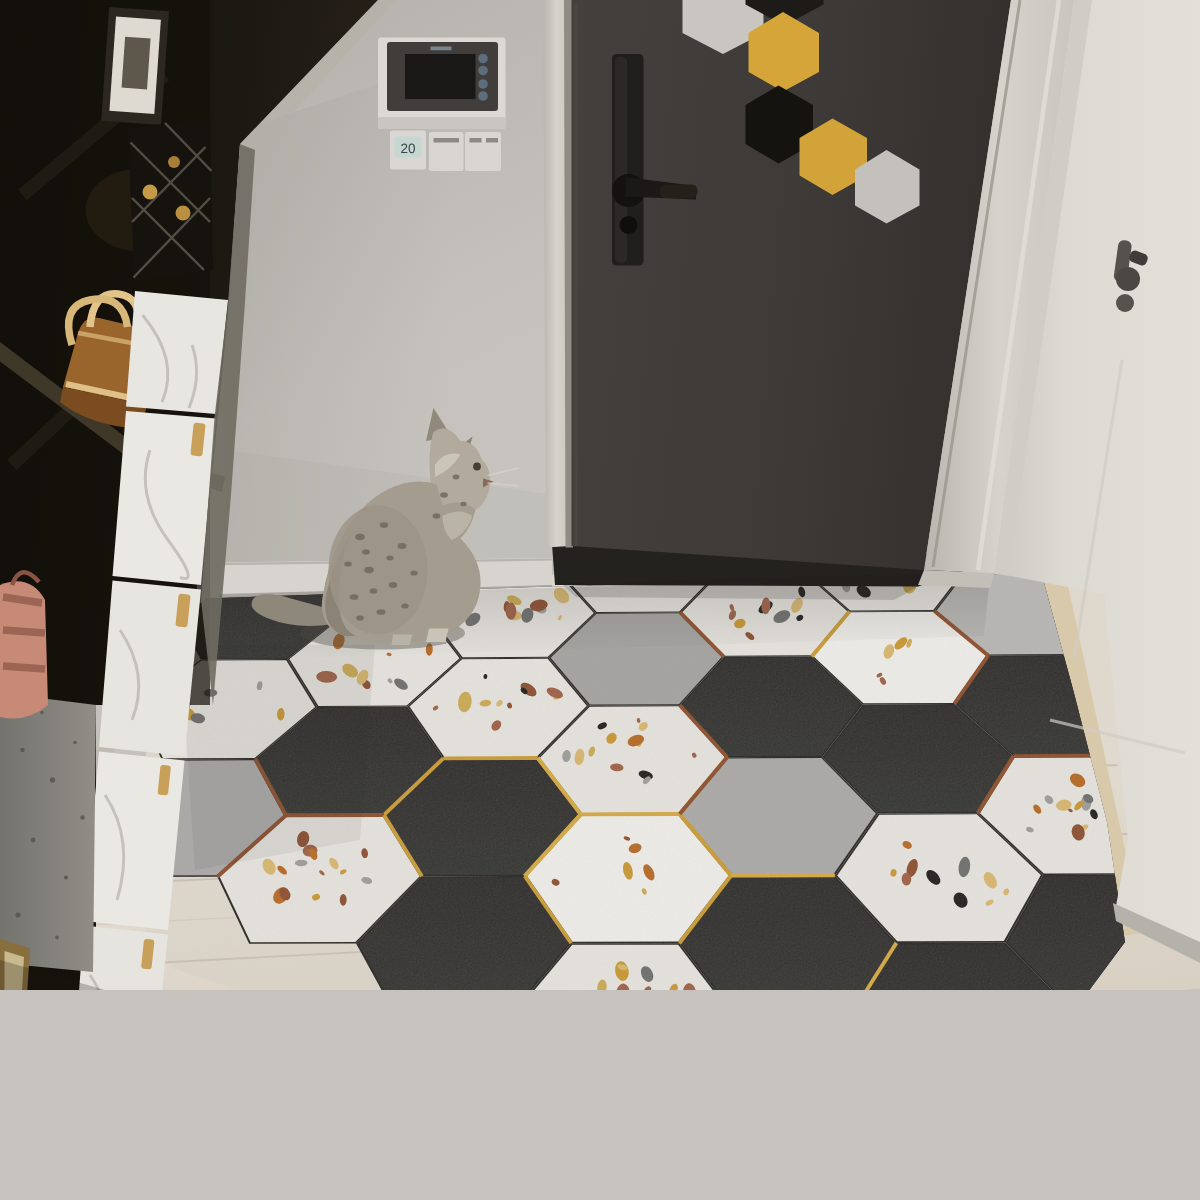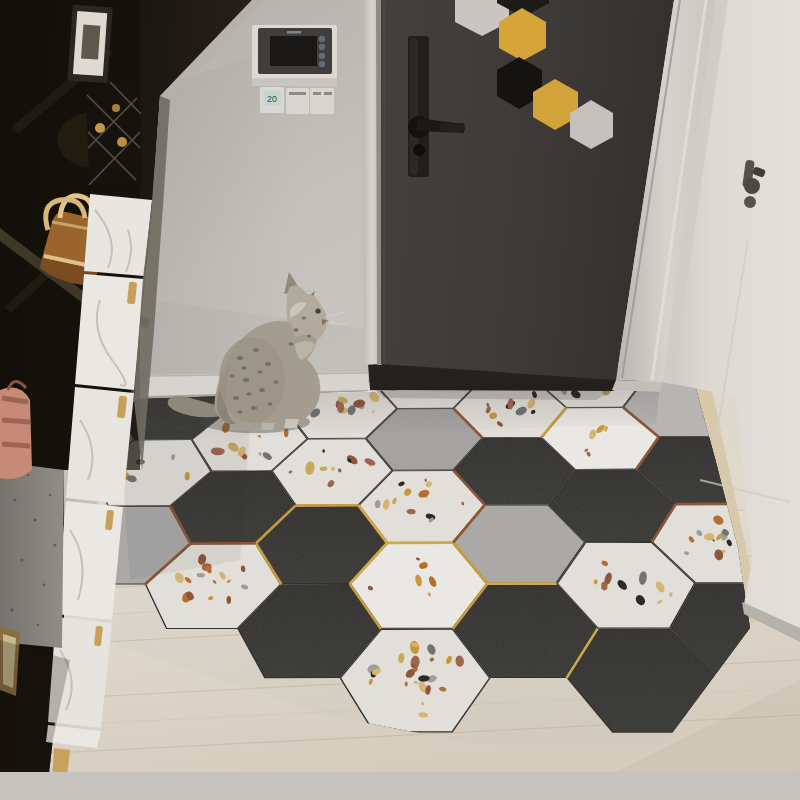--- a/index.html
+++ b/index.html
@@ -1,15 +1,15 @@
 <!DOCTYPE html>
 <html><head><meta charset="utf-8">
 <style>
 html,body{margin:0;padding:0;background:#c6c2bd;font-family:"Liberation Sans",sans-serif;}
-#scene{position:relative;width:800px;height:772px;overflow:hidden;}
+#scene{position:relative;width:800px;height:660px;overflow:hidden;}
 </style></head>
 <body>
 <div id="scene">
 <svg width="800" height="800" viewBox="0 0 800 800">
 <defs>
 <linearGradient id="matshad" x1="0" y1="0" x2="0" y2="1">
  <stop offset="0" stop-color="#2a2825" stop-opacity="0.16"></stop>
           <stop offset="1" stop-color="#2a2825" stop-opacity="0"></stop>
 </linearGradient>
 <linearGradient id="wallsh" x1="0" y1="0" x2="1" y2="0">

